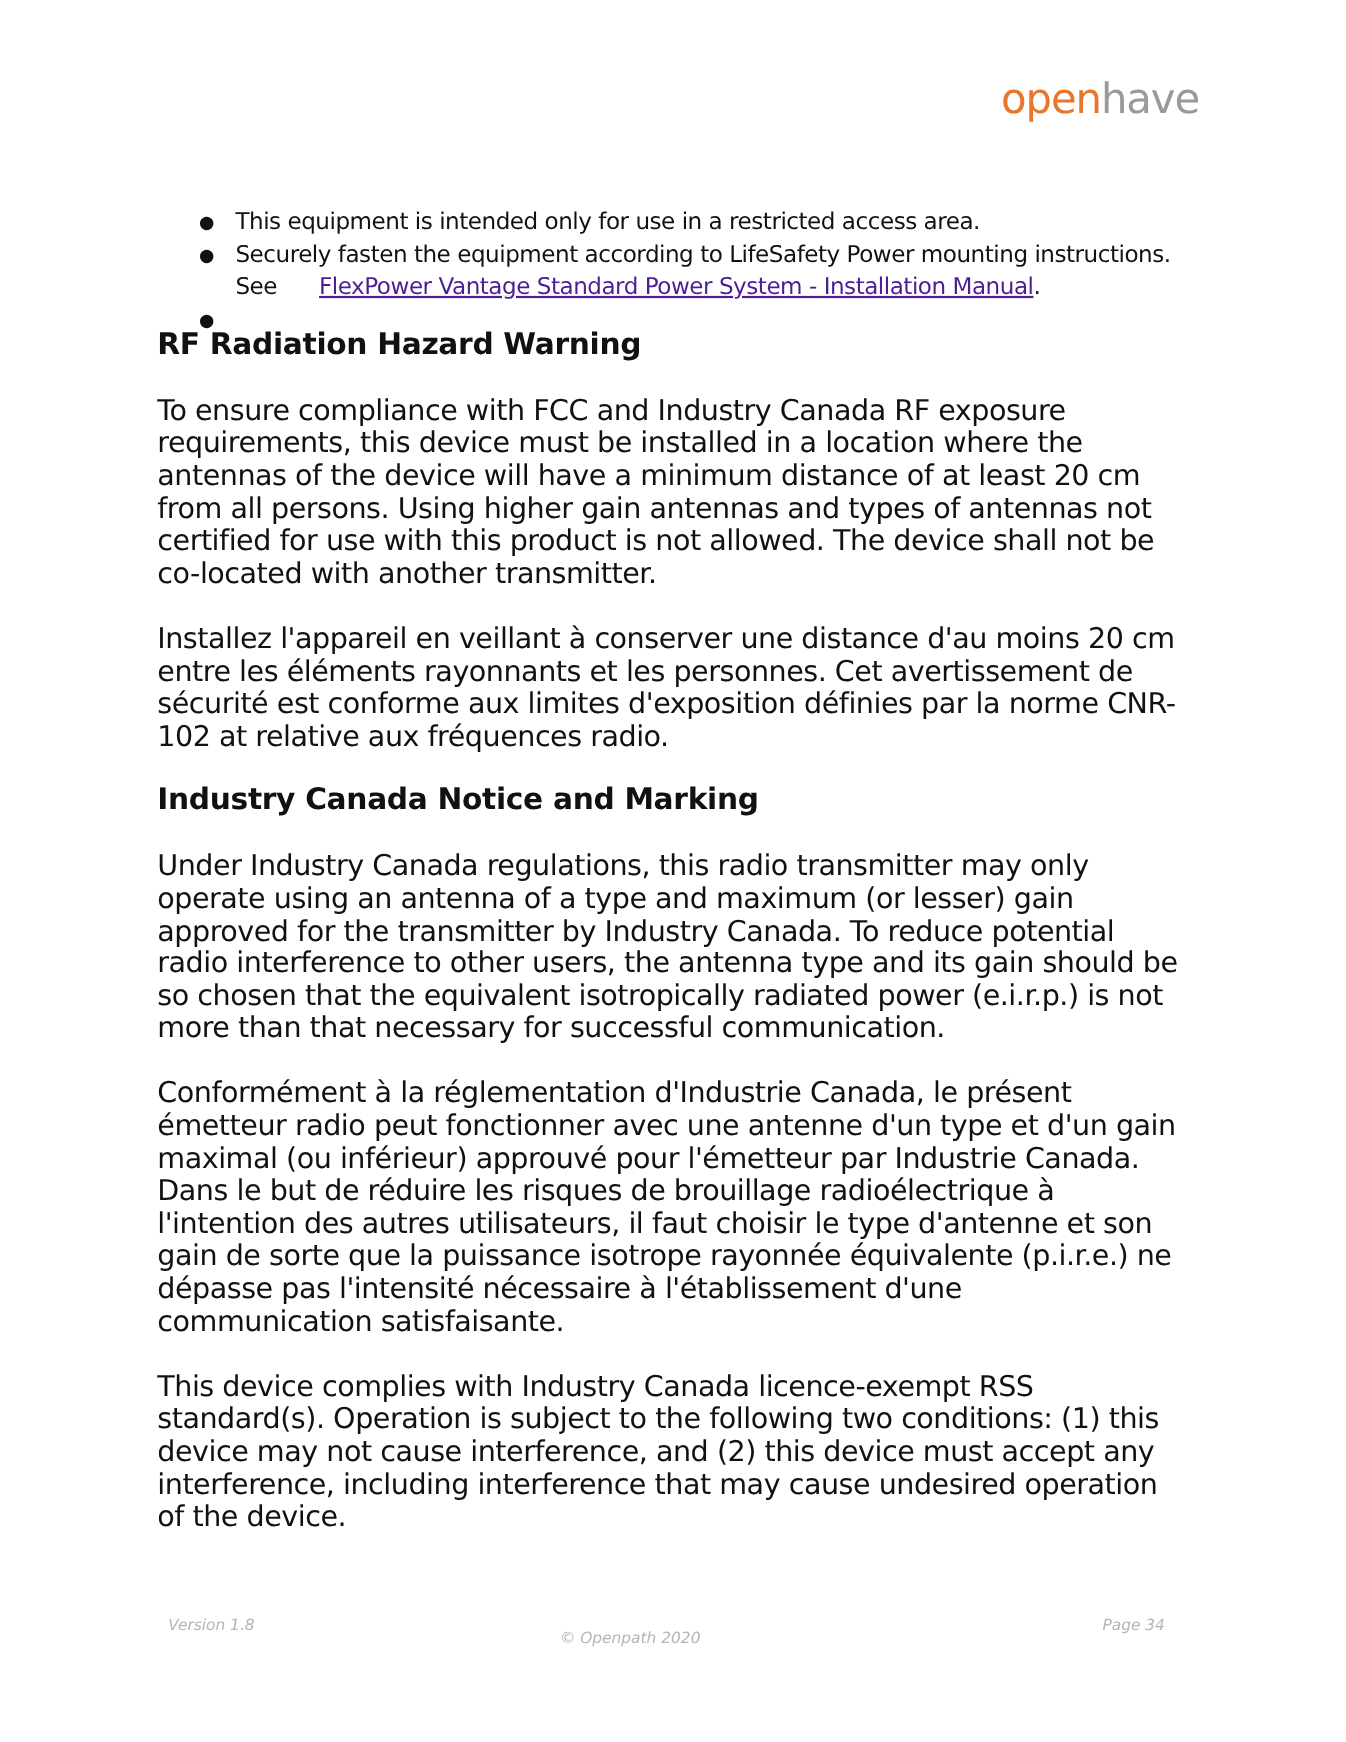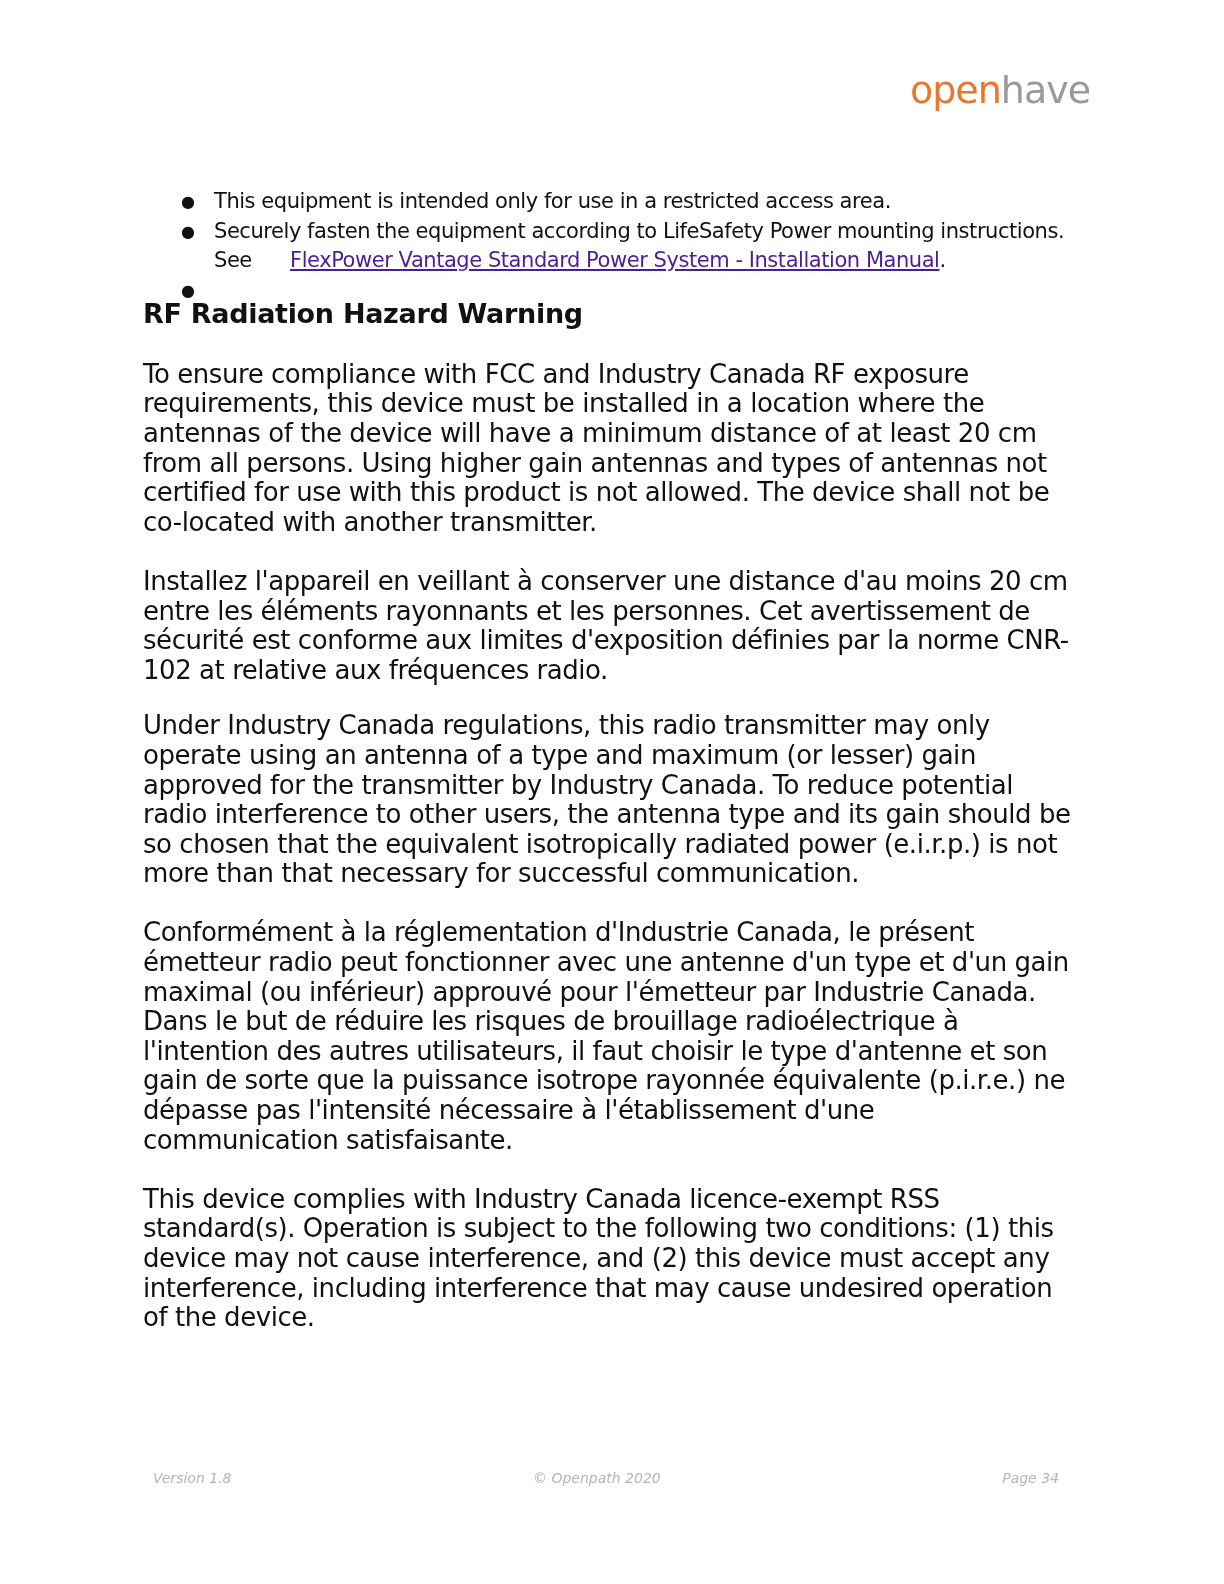--- a/index.html
+++ b/index.html
@@ -9,21 +9,21 @@
     .logo .path { color: #9a9a9a; }
     .content { position: absolute; left: 143px; top: 160px; width: 930px; }
     h2 { font-size: 27px; font-weight: bold; margin: 0; line-height: 40px; letter-spacing: -0.3px; }
     p { font-size: 26px; line-height: 29.6px; margin: 0; letter-spacing: -0.45px; }
     ul { list-style: none; margin: 0; padding: 0; }
     li { position: relative; padding-left: 71px; font-size: 21px; line-height: 29.6px; letter-spacing: -0.45px; }
     li .bullet { position: absolute; left: 38px; top: 0; font-size: 16px; }
     a { color: #4c1d95; text-decoration: underline; margin-left: 32px; }
     .footer { position: absolute; top: 1470px; left: 153px; width: 906px; height: 26px; font-style: italic; color: #b5b5b5; font-size: 14px; }
     .footer .left { position: absolute; left: 0; }
-    .footer .center { position: absolute; left: 380px; }
+    .footer .center { position: absolute; left: 356px; margin-top: 12px; }
     .footer .right { position: absolute; right: 0; }
   </style>
 </head>
 <body>
 
 <div class="logo">
   <span class="open">open</span><span class="path">have</span>
 </div>
 
 <div class="content">
@@ -44,20 +44,21 @@
     </ul>
   </section>
 
   <section style="margin-top:18px;">
     <h2>RF Radiation Hazard Warning</h2>
     <p style="margin-top:26px;">To ensure compliance with FCC and Industry Canada RF exposure requirements, this device must be installed in a location where the antennas of the device will have a minimum distance of at least 20 cm from all persons. Using higher gain antennas and types of antennas not certified for use with this product is not allowed. The device shall not be co-located with another transmitter.</p>
     <p style="margin-top:29.6px;">Installez l'appareil en veillant à conserver une distance d'au moins 20 cm entre les éléments rayonnants et les personnes. Cet avertissement de sécurité est conforme aux limites d'exposition définies par la norme CNR-102 at relative aux fréquences radio.</p>
   </section>
 
   <section style="margin-top:22px;">
+    <h2>Industry Canada Notice and Marking</h2>
     <p style="margin-top:26px;">Under Industry Canada regulations, this radio transmitter may only operate using an antenna of a type and maximum (or lesser) gain approved for the transmitter by Industry Canada. To reduce potential radio interference to other users, the antenna type and its gain should be so chosen that the equivalent isotropically radiated power (e.i.r.p.) is not more than that necessary for successful communication.</p>
     <p style="margin-top:29.6px;">Conformément à la réglementation d'Industrie Canada, le présent émetteur radio peut fonctionner avec une antenne d'un type et d'un gain maximal (ou inférieur) approuvé pour l'émetteur par Industrie Canada. Dans le but de réduire les risques de brouillage radioélectrique à l'intention des autres utilisateurs, il faut choisir le type d'antenne et son gain de sorte que la puissance isotrope rayonnée équivalente (p.i.r.e.) ne dépasse pas l'intensité nécessaire à l'établissement d'une communication satisfaisante.</p>
     <p style="margin-top:29.6px;">This device complies with Industry Canada licence-exempt RSS standard(s). Operation is subject to the following two conditions: (1) this device may not cause interference, and (2) this device must accept any interference, including interference that may cause undesired operation of the device.</p>
   </section>
 
 </div>
 
 <div class="footer">
   <span class="left">Version 1.8</span>
   <span class="center">© Openpath 2020</span>

